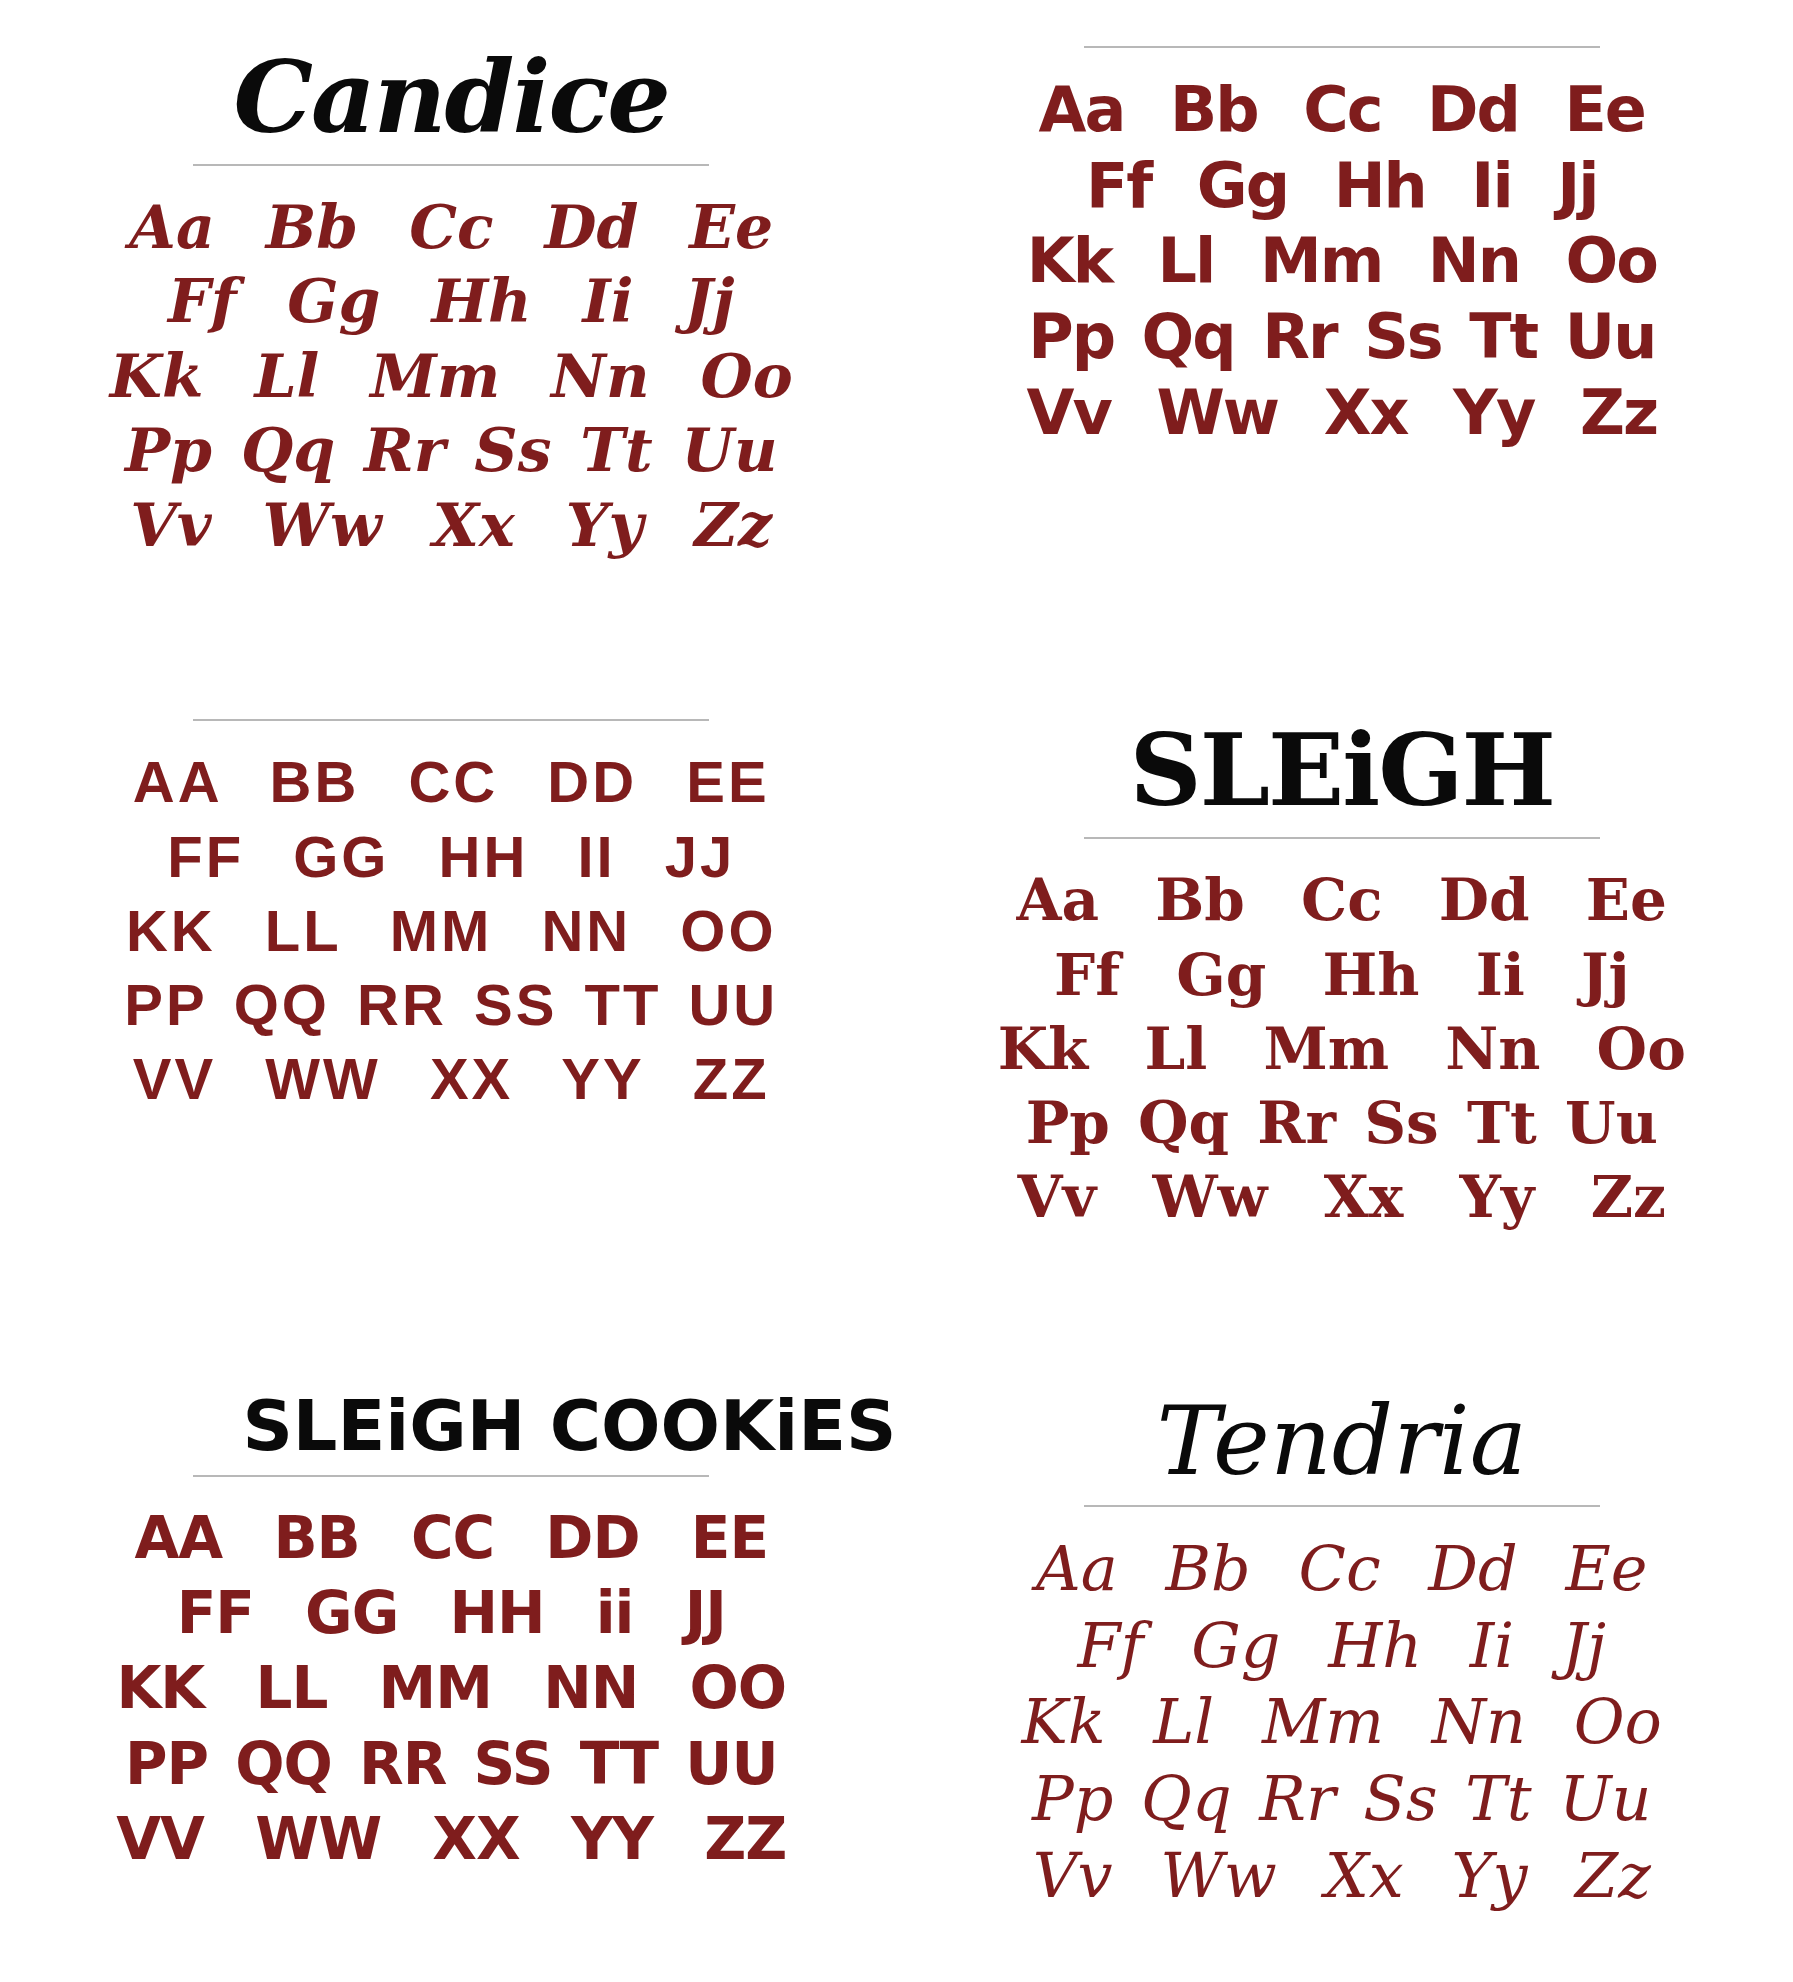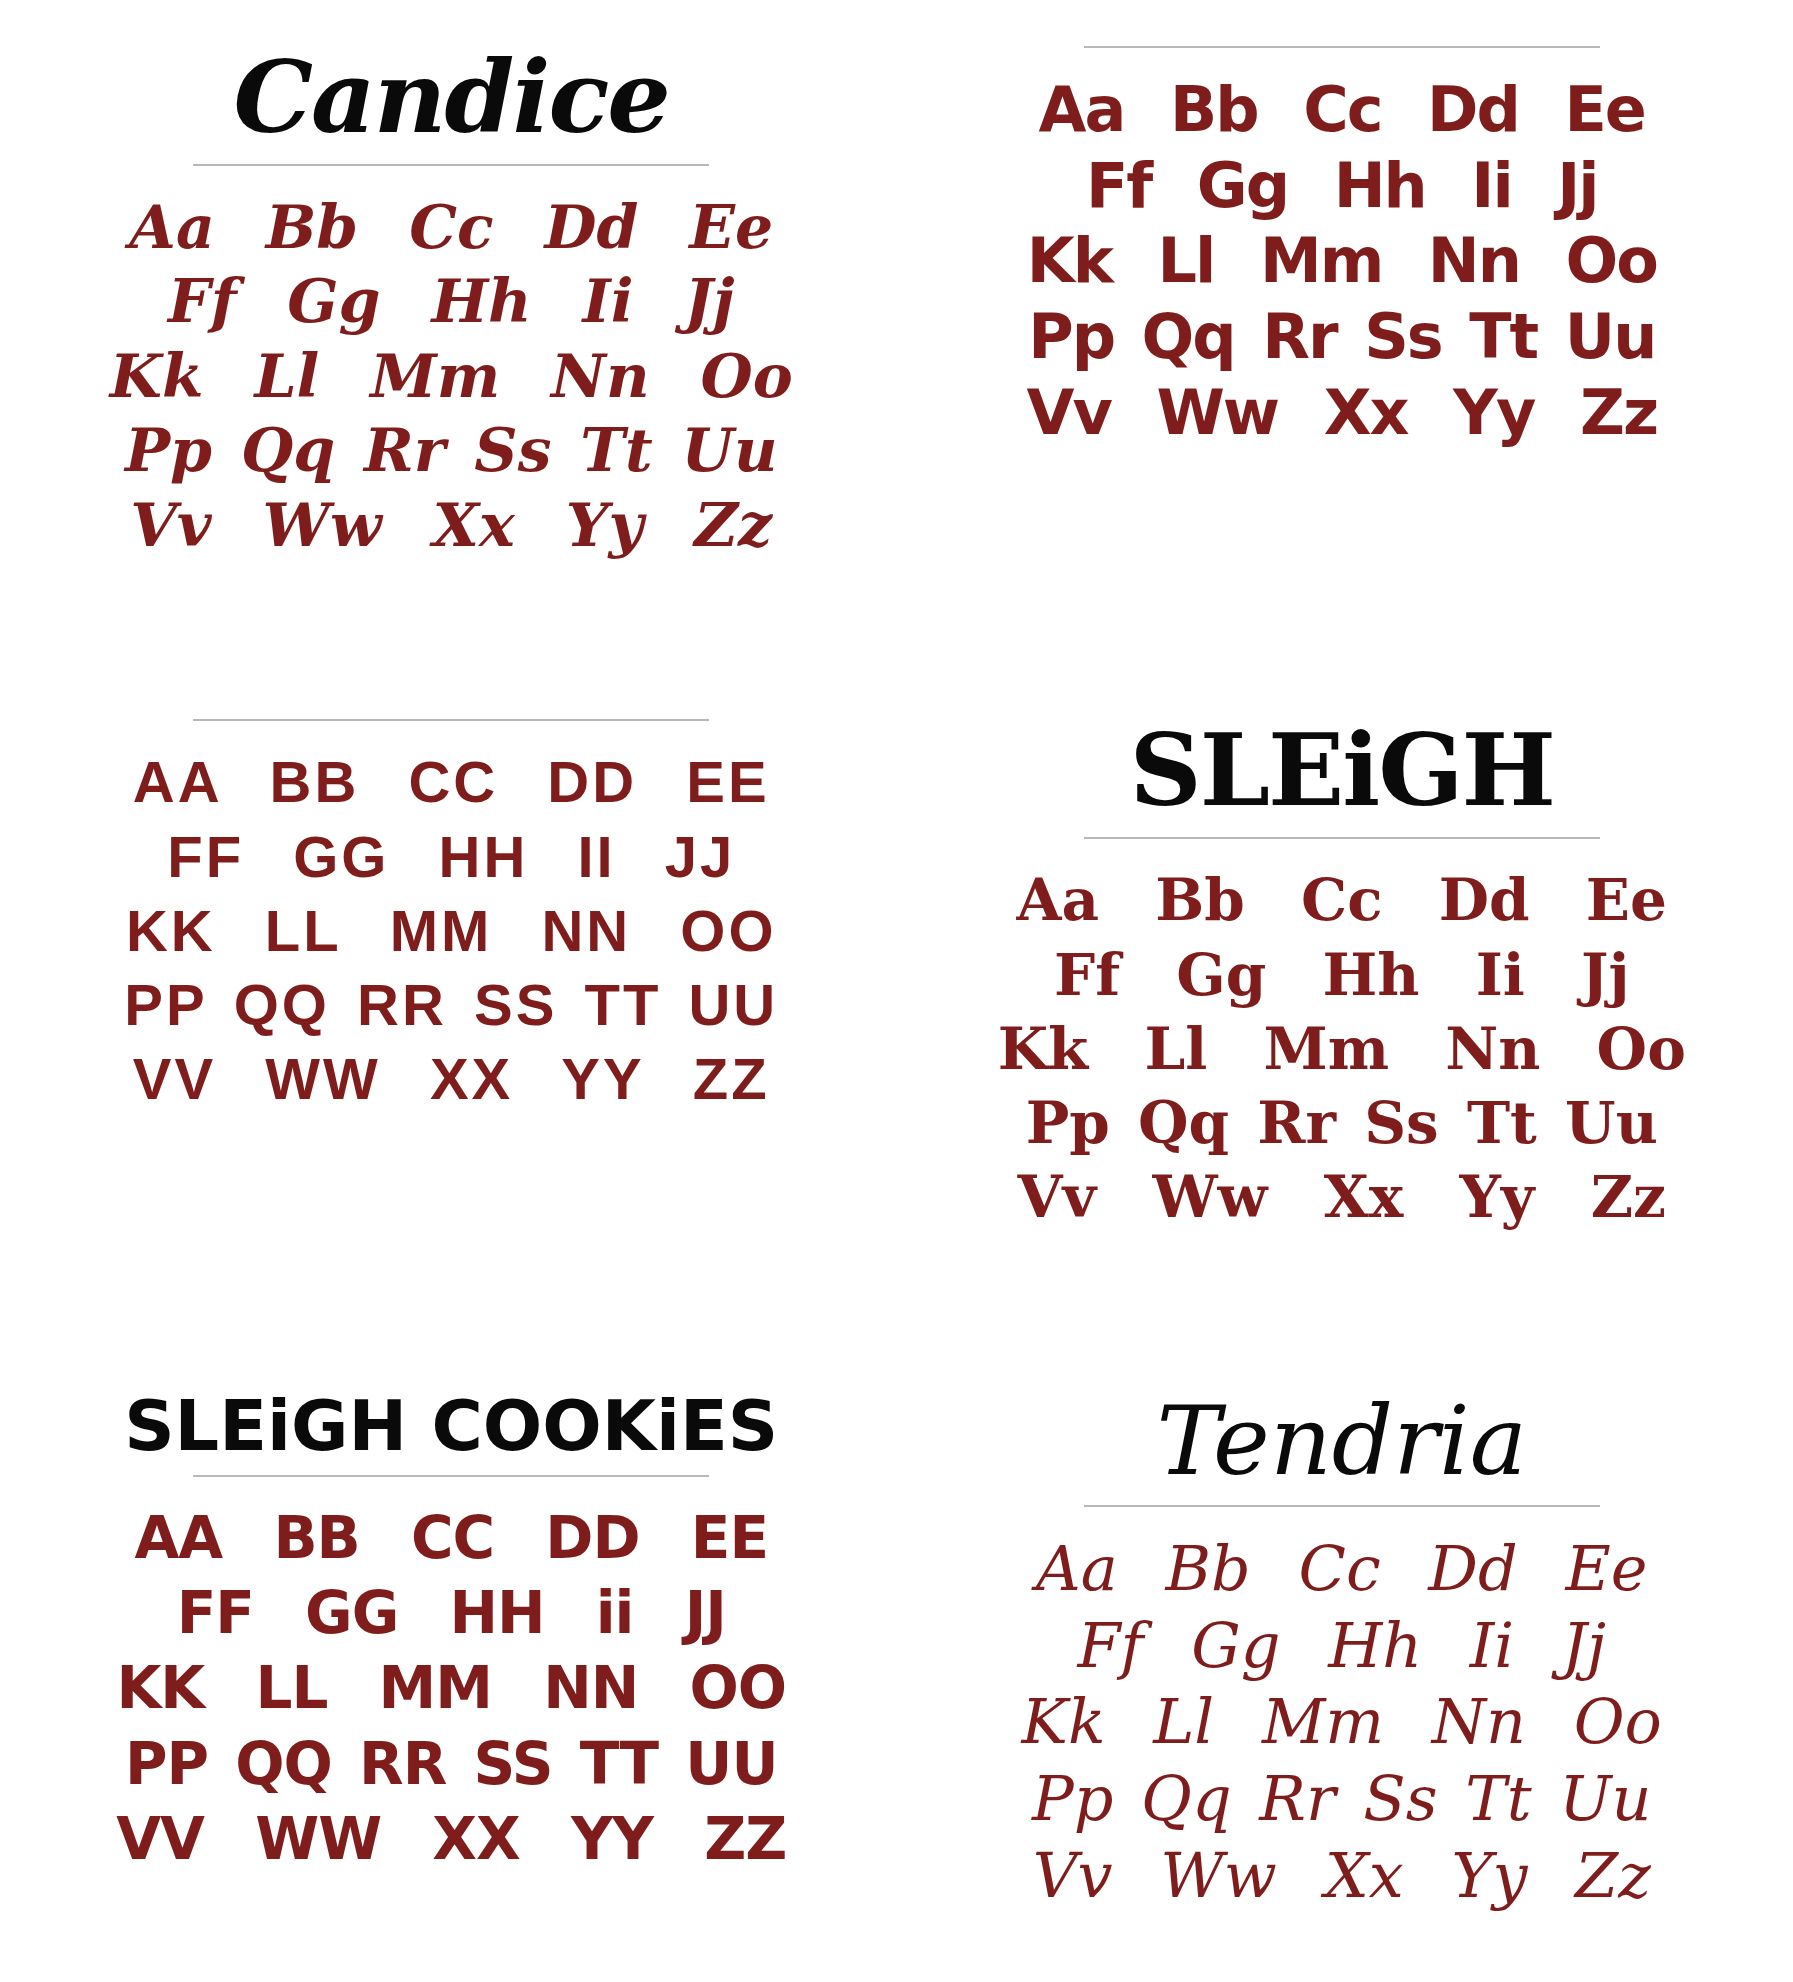--- a/index.html
+++ b/index.html
@@ -56,21 +56,21 @@
 
   
   .lebeau .title { font: bold 96px "Liberation Sans", sans-serif; letter-spacing: 4px; }
   .lebeau .row   { font: bold 58px "Liberation Sans", sans-serif; letter-spacing: 3px; word-spacing: 30px; line-height: 1.28; }
 
   
   .salut .title { font: bold 100px "DejaVu Serif", serif; letter-spacing: -2px; }
   .salut .row   { font: bold 58px "DejaVu Serif", serif; word-spacing: 36px; line-height: 1.28; }
 
   
-  .sleigh .title { font: bold 70px "DejaVu Sans", sans-serif; letter-spacing: 0; }
+  .sleigh .title { font: bold 70px "DejaVu Sans", sans-serif; letter-spacing: 0; text-align: right; }
   .sleigh .row   { font: bold 58px "DejaVu Sans", sans-serif; letter-spacing: -1px; word-spacing: 32px; line-height: 1.30; }
 
   
   .tendria .title { font: italic 96px "DejaVu Serif", serif; }
   .tendria .row   { font: italic 62px "DejaVu Serif", serif; word-spacing: 28px; line-height: 1.24; }
 </style>
 </head>
 <body>
 
 <div class="sheet">

